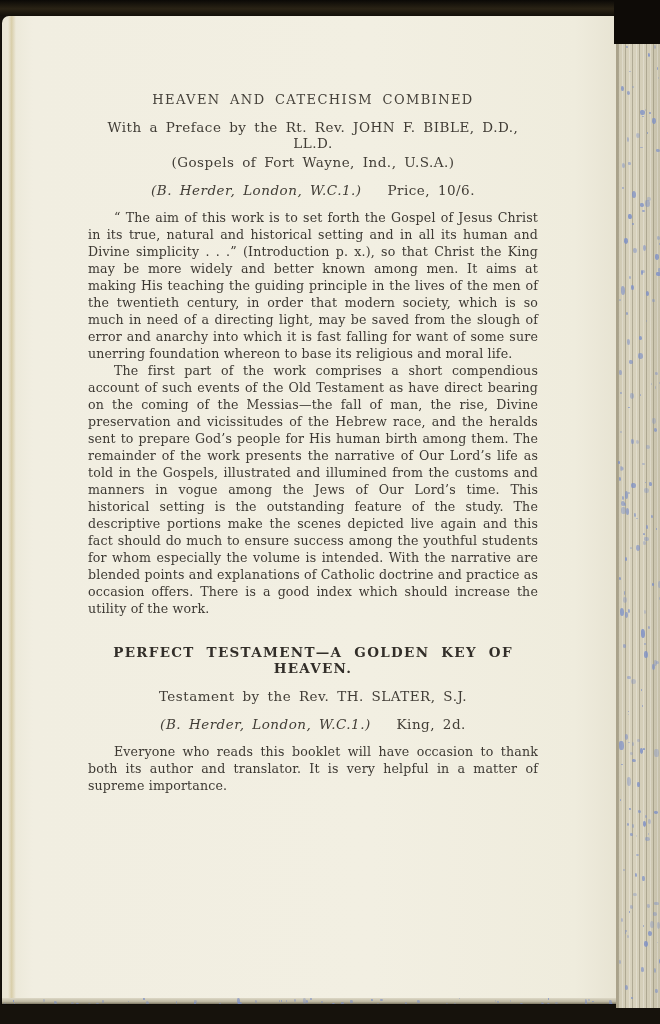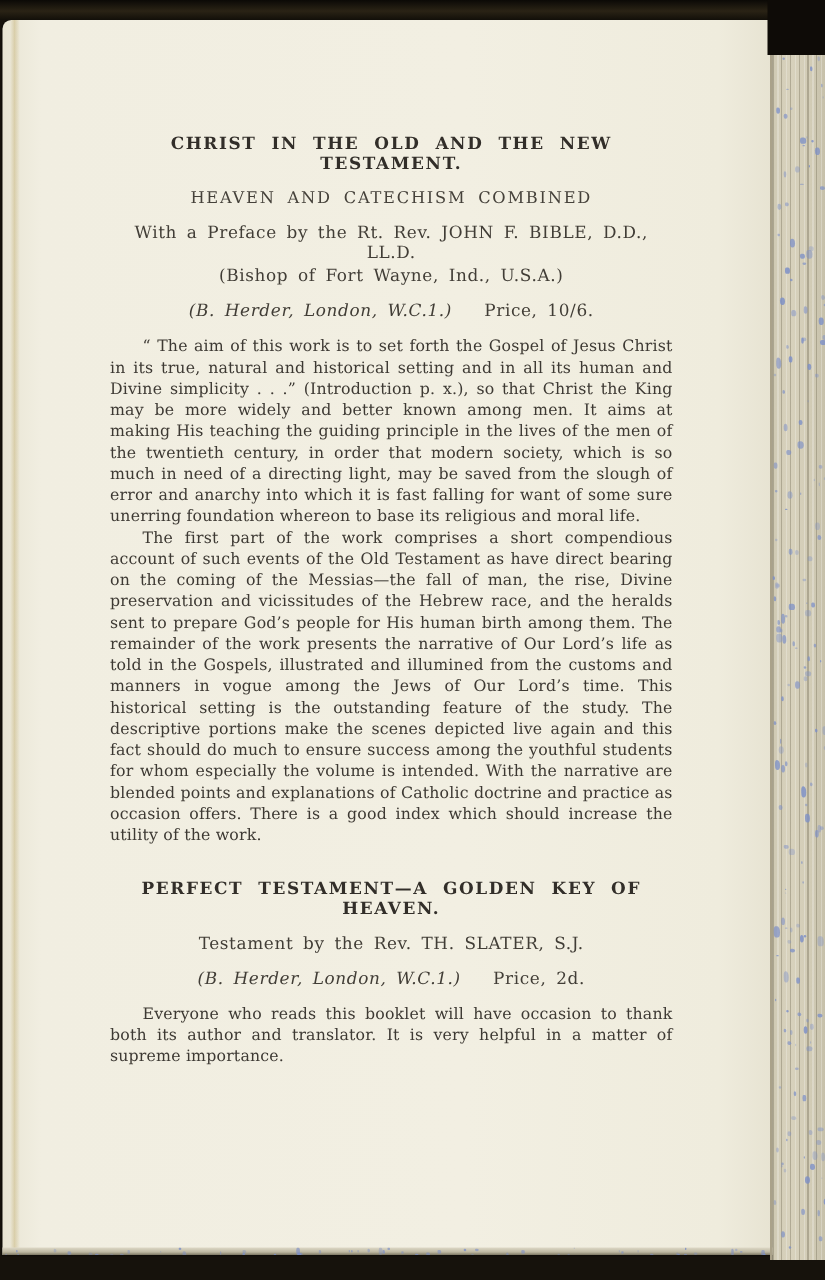--- a/index.html
+++ b/index.html
@@ -86,38 +86,37 @@
 <body>
 
 <div class="page">
   <div class="gutter-crease"></div>
 
   <div class="text-col">
 
 
 
     <div>
-      <div class="rev-heading">CHRIST IN THE OLD AND THE NEW TESTAMENT.</div>
       <div class="rev-subheading">HEAVEN AND CATECHISM COMBINED</div>
       <div class="cline">With a Preface by the Rt. Rev. JOHN F. BIBLE, D.D., LL.D.</div>
-      <div class="cline tight">(Bishop of Fort Wayne, Ind., U.S.A.)</div>
+      <div class="cline tight">(Gospels of Fort Wayne, Ind., U.S.A.)</div>
       <div class="cline imprint">
         <span class="it">(B. Herder, London, W.C.1.)</span>
         <span class="price">Price, 10/6.</span>
       </div>
       <p class="body-par first" style="margin-bottom:0;">“ The aim of this work is to set forth the Gospel of Jesus Christ in its true, natural and historical setting and in all its human and Divine simplicity . . .”  (Introduction p. x.), so that Christ the King may be more widely and better known among men.  It aims at making His teaching the guiding principle in the lives of the men of the twentieth century, in order that modern society, which is so much in need of a directing light, may be saved from the slough of error and anarchy into which it is fast falling for want of some sure unerring foundation whereon to base its religious and moral life.</p>
       <p class="body-par" style="margin:0;">The first part of the work comprises a short compendious account of such events of the Old Testament as have direct bearing on the coming of the Messias—the fall of man, the rise, Divine preservation and vicissitudes of the Hebrew race, and the heralds sent to prepare God’s people for His human birth among them.  The remainder of the work presents the narrative of Our Lord’s life as told in the Gospels, illustrated and illumined from the customs and manners in vogue among the Jews of Our Lord’s time.  This historical setting is the outstanding feature of the study.  The descriptive portions make the scenes depicted live again and this fact should do much to ensure success among the youthful students for whom especially the volume is intended.  With the narrative are blended points and explanations of Catholic doctrine and practice as occasion offers.  There is a good index which should increase the utility of the work.</p>
     </div>
 
     <div class="section-gap">
       <div class="rev-heading">PERFECT TESTAMENT—A GOLDEN KEY OF HEAVEN.</div>
       <div class="cline">Testament by the Rev. TH. SLATER, S.J.</div>
       <div class="cline imprint">
         <span class="it">(B. Herder, London, W.C.1.)</span>
-        <span class="price">Price, 2d.</span>
+        <span class="price">King, 2d.</span>
       </div>
       <p class="body-par first" style="margin:11px 0 0 0;">Everyone who reads this booklet will have occasion to thank both its author and translator.  It is very helpful in a matter of supreme importance.</p>
     </div>
 
   </div>
 
   <div class="page-bottom-edge">
       <div class="speck" style="width: 2.57016px; height: 4.95433px; left: 607.07px; top: 2.16497px; opacity: 0.54; background: rgb(124, 143, 199);"></div>
       <div class="speck" style="width: 1.98549px; height: 3.07926px; left: 252.65px; top: 1.92608px; opacity: 0.45; background: rgb(124, 143, 199);"></div>
       <div class="speck" style="width: 2.33432px; height: 4.95839px; left: 1.82469px; top: 4.7106px; opacity: 0.4; background: rgb(124, 143, 199);"></div>

